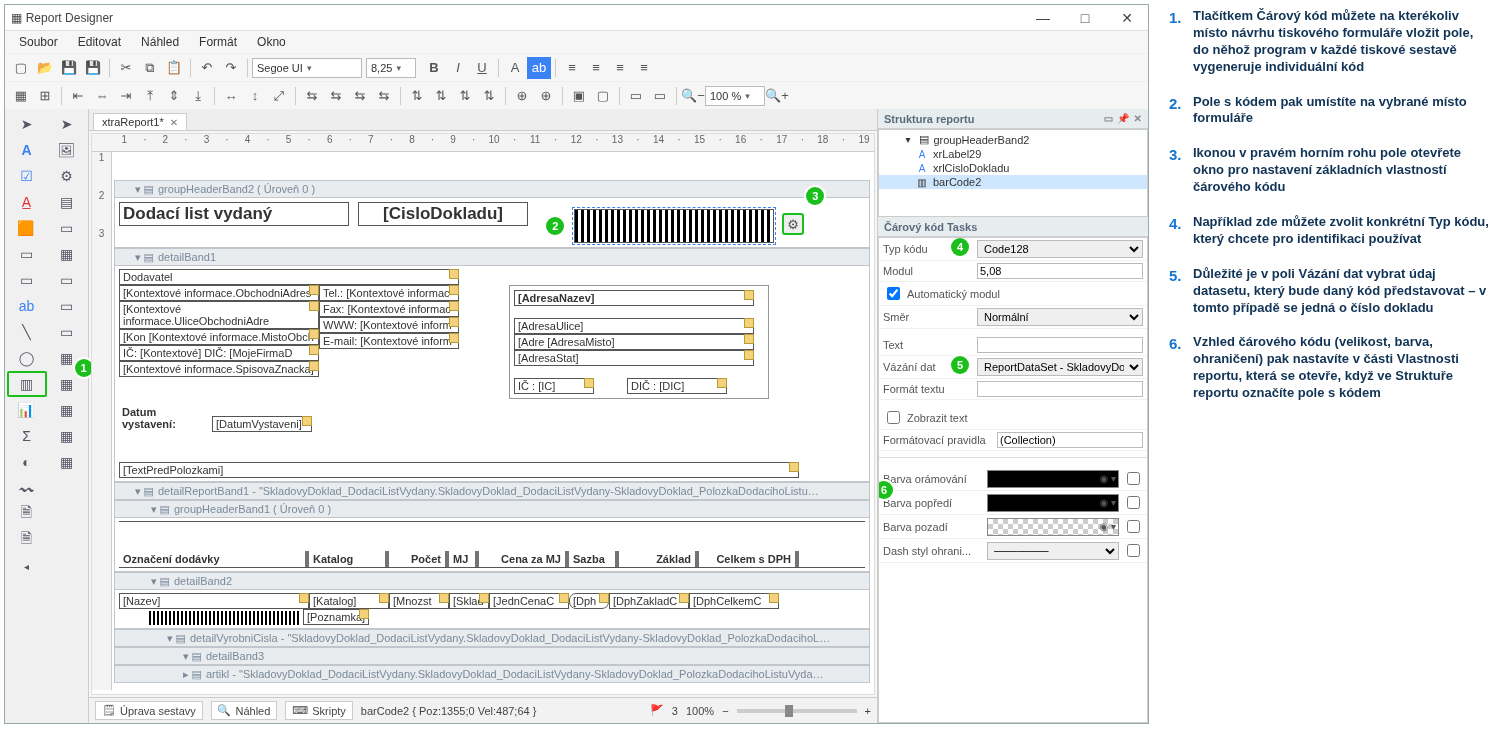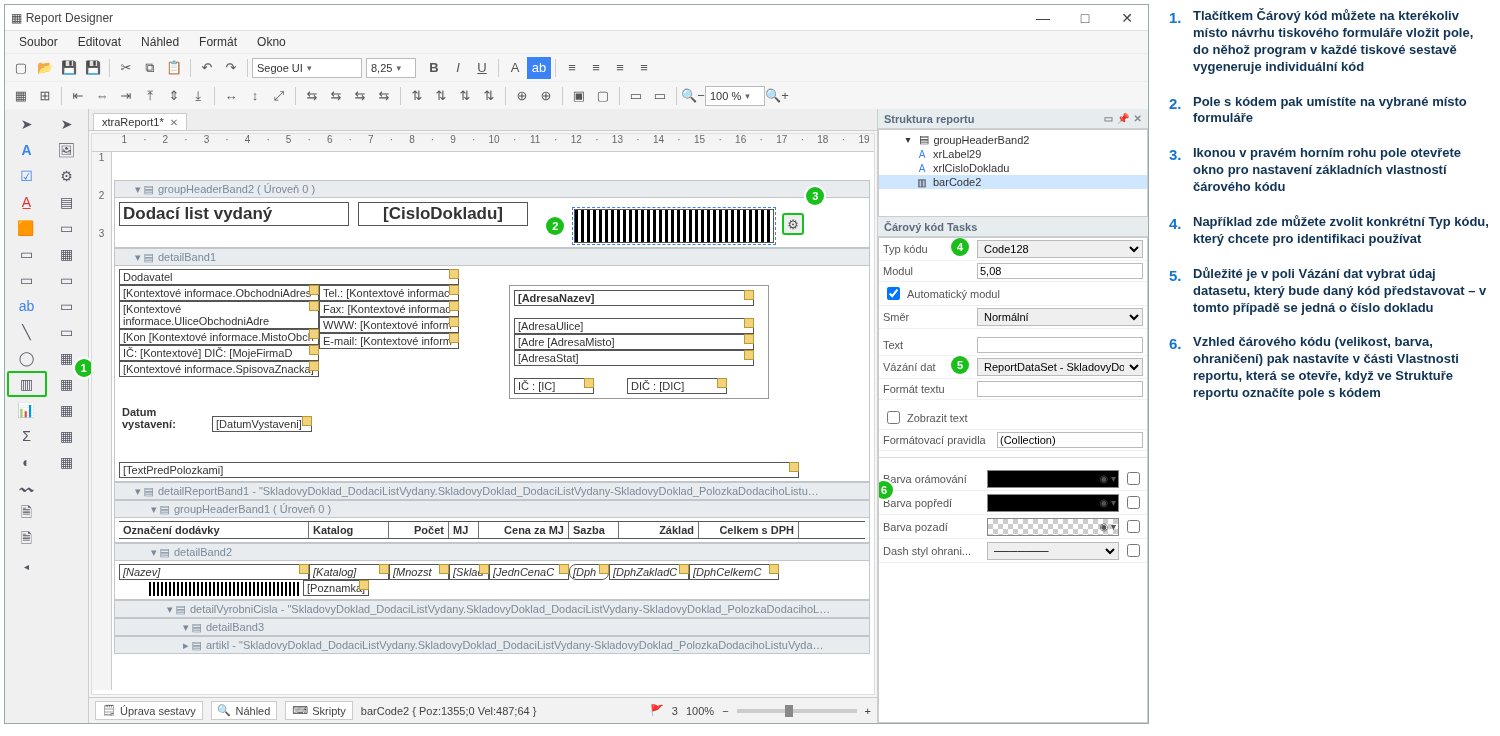--- a/index.html
+++ b/index.html
@@ -48,21 +48,21 @@
 
   .band-hdr { height:18px; background:#e8ecef; border:1px solid #c0c6cc; color:#7a8a9a; font-size:11px; padding-left:20px; display:flex; align-items:center; gap:4px;}
   .band-body { border:1px solid #c0c6cc; border-top:none; padding:3px 4px; position:relative; }
   .fld { display:inline-block; border:1px solid #555; padding:1px 3px; font-size:11px; background:#fff; margin:0; position:relative; }
   .fld .sm{position:absolute; right:-1px; top:-1px; width:10px; height:10px; background:#f3d27a; border:1px solid #b89a3a;}
   .big { font-size:17px; font-weight:bold; border-width:1px;}
   .barcode { display:inline-block; height:34px; background:repeating-linear-gradient(90deg,#000 0,#000 3px,#fff 3px,#fff 6px); width:200px; border:1px solid #555; vertical-align:top; }
   .barcode.sel{ outline:1px dashed #3b82f6; outline-offset:1px;}
   .gear-cb { position:absolute; width:22px; height:22px; border:2px solid #1bbf1b; border-radius:3px; background:#eee; display:flex; align-items:center; justify-content:center; font-size:13px; color:#555;}
   .hdr-cols { display:flex; border-top:1px solid #555; border-bottom:1px solid #555; font-weight:bold; font-size:11px;}
-  .hdr-cols span{padding:2px 4px; border-right:1px solid #737373;}
+  .hdr-cols span{padding:2px 4px; border-right:4px solid #737373;margin-top:29px;}
   .mini-bar{display:inline-block; width:150px; height:14px; margin-top:2px; background:repeating-linear-gradient(90deg,#000 0,#000 2px,#fff 2px,#fff 4px);}
 
   .right { width:270px; display:flex; flex-direction:column; background:#f6f6f6;}
   .panel-title { height:20px; background:#e7ecef; border-bottom:1px solid #c9d0d6; padding:2px 6px; display:flex; align-items:center; font-size:11px; color:#5b6b7b; font-weight:bold;}
   .panel-title .pbtns{margin-left:auto; display:flex; gap:4px; font-size:10px; color:#888;}
   .tree { background:#fff; border:1px solid #ccc; font-size:11px; padding:2px 0; overflow:auto; height:88px;}
   .tree .tn { padding:1px 2px 1px 22px; display:flex; align-items:center; gap:4px;}
   .tree .lv1{padding-left:36px;}
   .tree .sel{ background:#cfe6ff; }
   .tree .ic{width:14px; display:inline-block; text-align:center; font-size:10px;}
@@ -374,21 +374,21 @@
               <span style="width:60px;text-align:right;">Počet</span>
               <span style="width:30px;">MJ</span>
               <span style="width:90px;text-align:right;">Cena za MJ</span>
               <span style="width:50px;">Sazba</span>
               <span style="width:80px;text-align:right;">Základ</span>
               <span style="width:100px;text-align:right;">Celkem s DPH</span>
             </div>
           </div>
           <div class="band-hdr" style="padding-left:36px;">▾ ▤ <span>detailBand2</span></div>
           <div class="band-body">
-            <div style="display:flex;font-style:italic;">
+            <div style="display:flex;">
               <span class="fld" style="width:190px;"><span>[Nazev]</span><span class="sm"></span></span>
               <span class="fld" style="width:80px;"><span>[Katalog]</span><span class="sm"></span></span>
               <span class="fld" style="width:60px;"><span>[Mnozst</span><span class="sm"></span></span>
               <span class="fld" style="width:40px;"><span>[Sklad</span><span class="sm"></span></span>
               <span class="fld" style="width:80px;"><span>[JednCenaC</span><span class="sm"></span></span>
               <span class="fld" style="width:40px;border-radius:7px;"><span>[Dph</span><span class="sm"></span></span>
               <span class="fld" style="width:80px;"><span>[DphZakladC</span><span class="sm"></span></span>
               <span class="fld" style="width:90px;"><span>[DphCelkemC</span><span class="sm"></span></span>
             </div>
             <div style="display:flex;align-items:center;">

